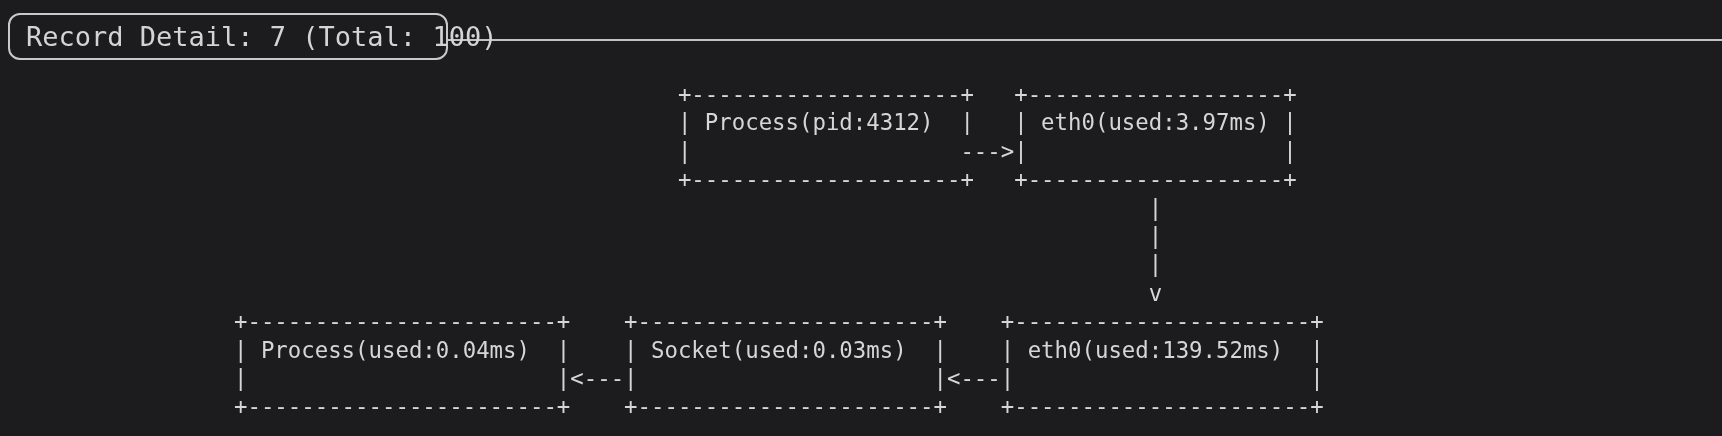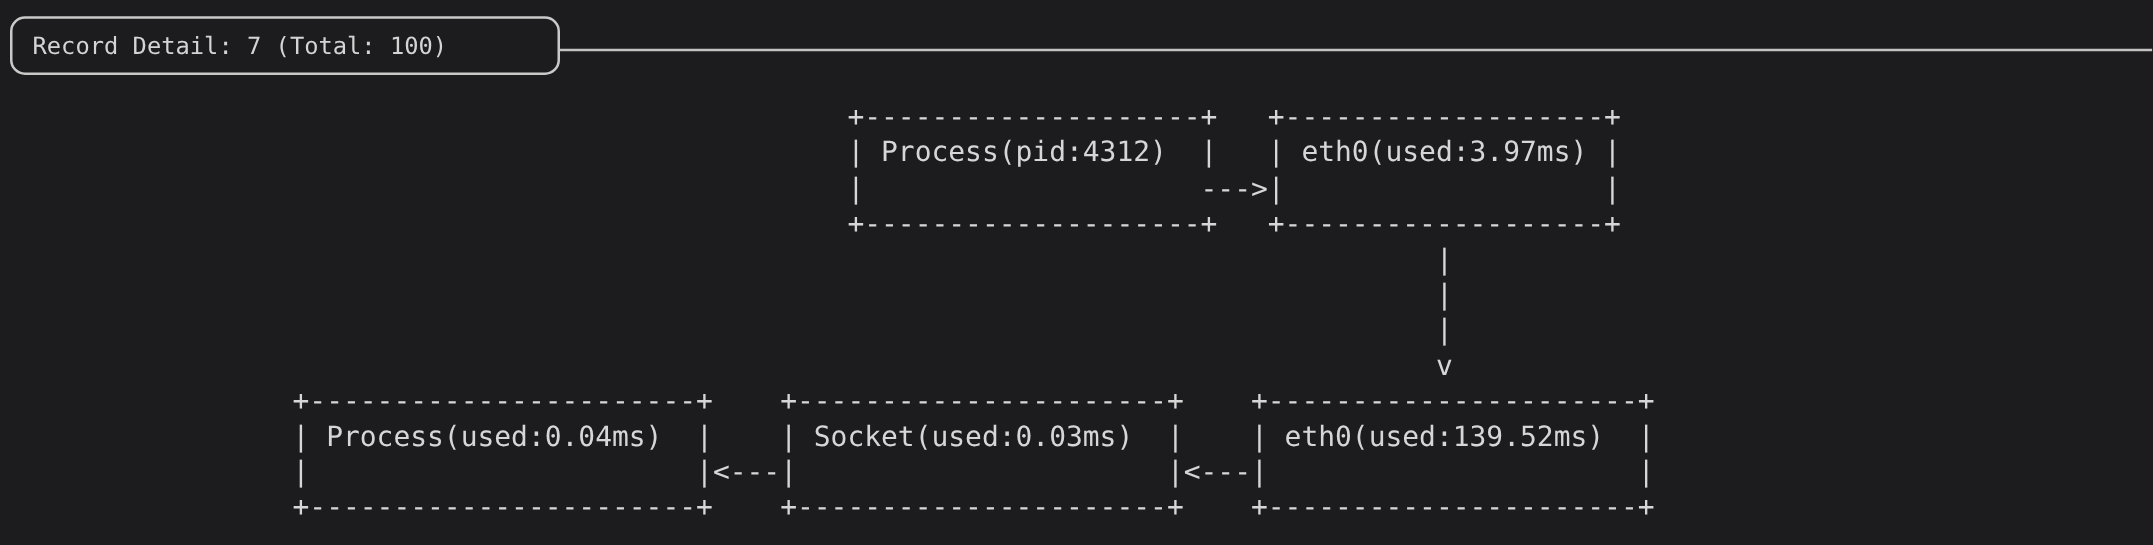--- a/index.html
+++ b/index.html
@@ -21,21 +21,21 @@
     top: 13px;
     width: 440px;
     height: 47px;
     box-sizing: border-box;
     border: 2px solid #c9c9c9;
     border-radius: 12px;
     display: flex;
     align-items: center;
     padding-left: 16px;
     color: #d4d4d4;
-    font-size: 19px;
+    font-size: 27px;
     white-space: pre;
     z-index: 2;
     background: #1c1c1e;
   }
   .header-rule {
     position: absolute;
     left: 446px;
     top: 39px;
     width: 1276px;
     height: 2px;

